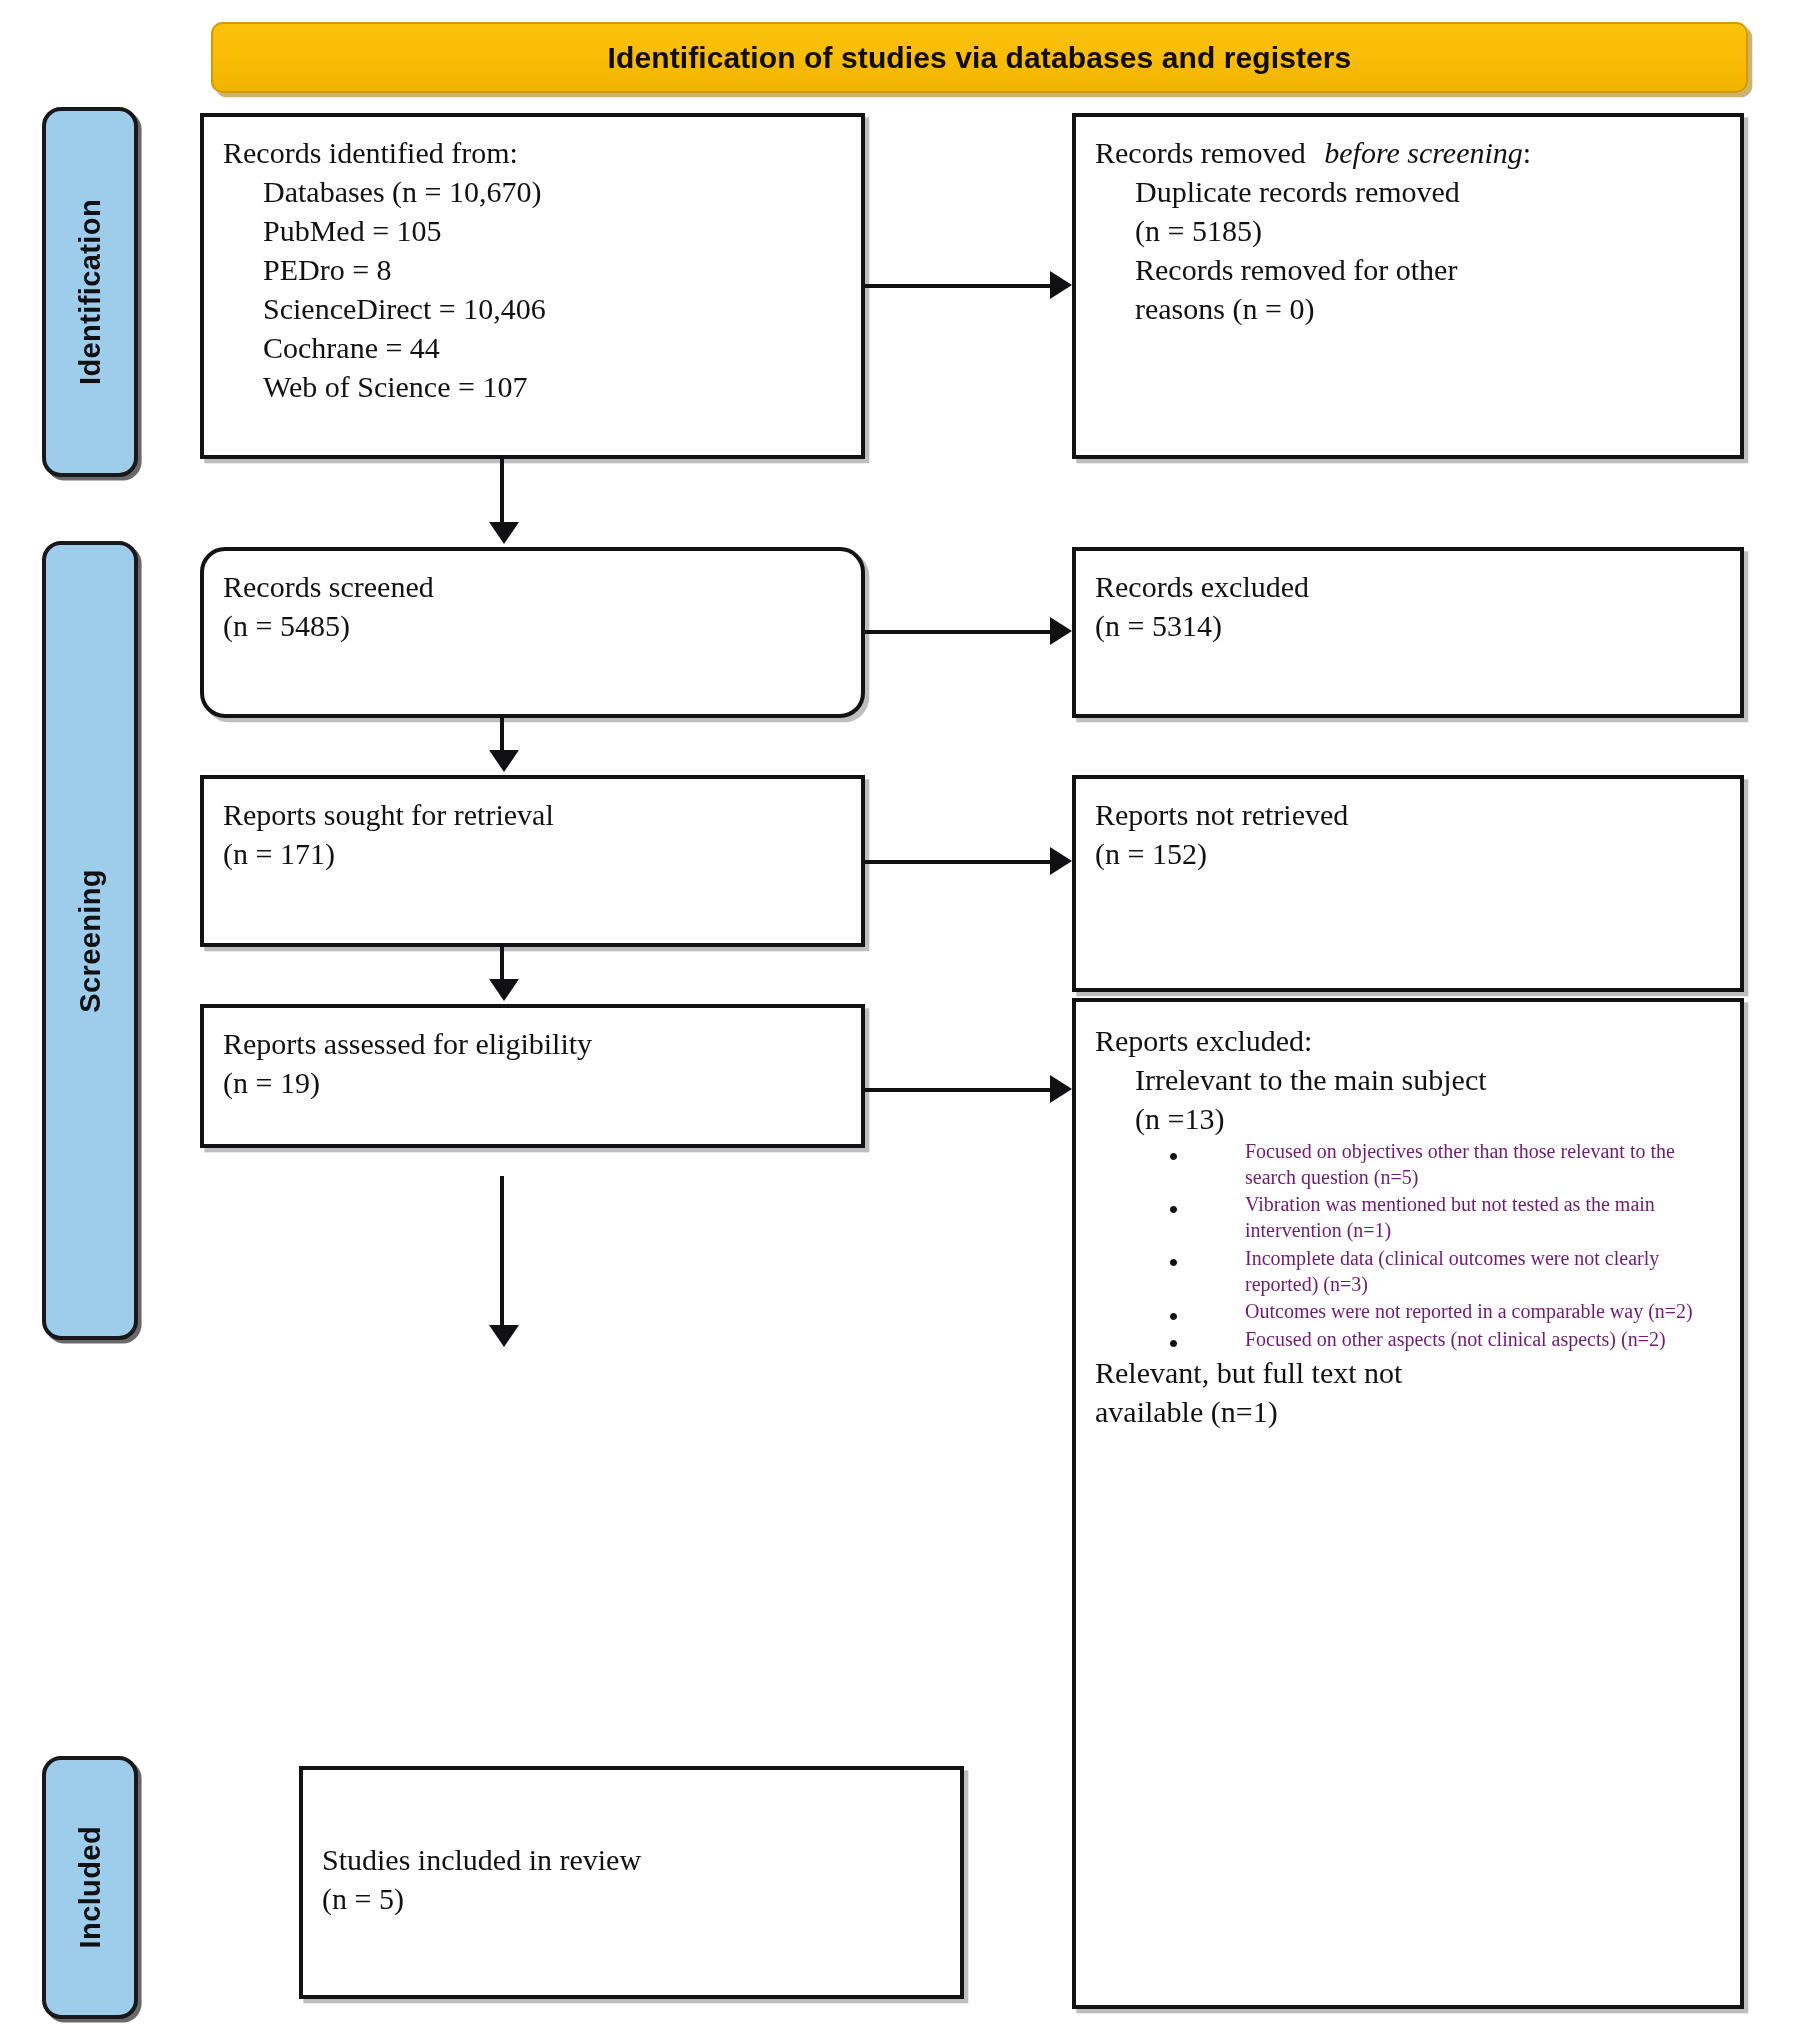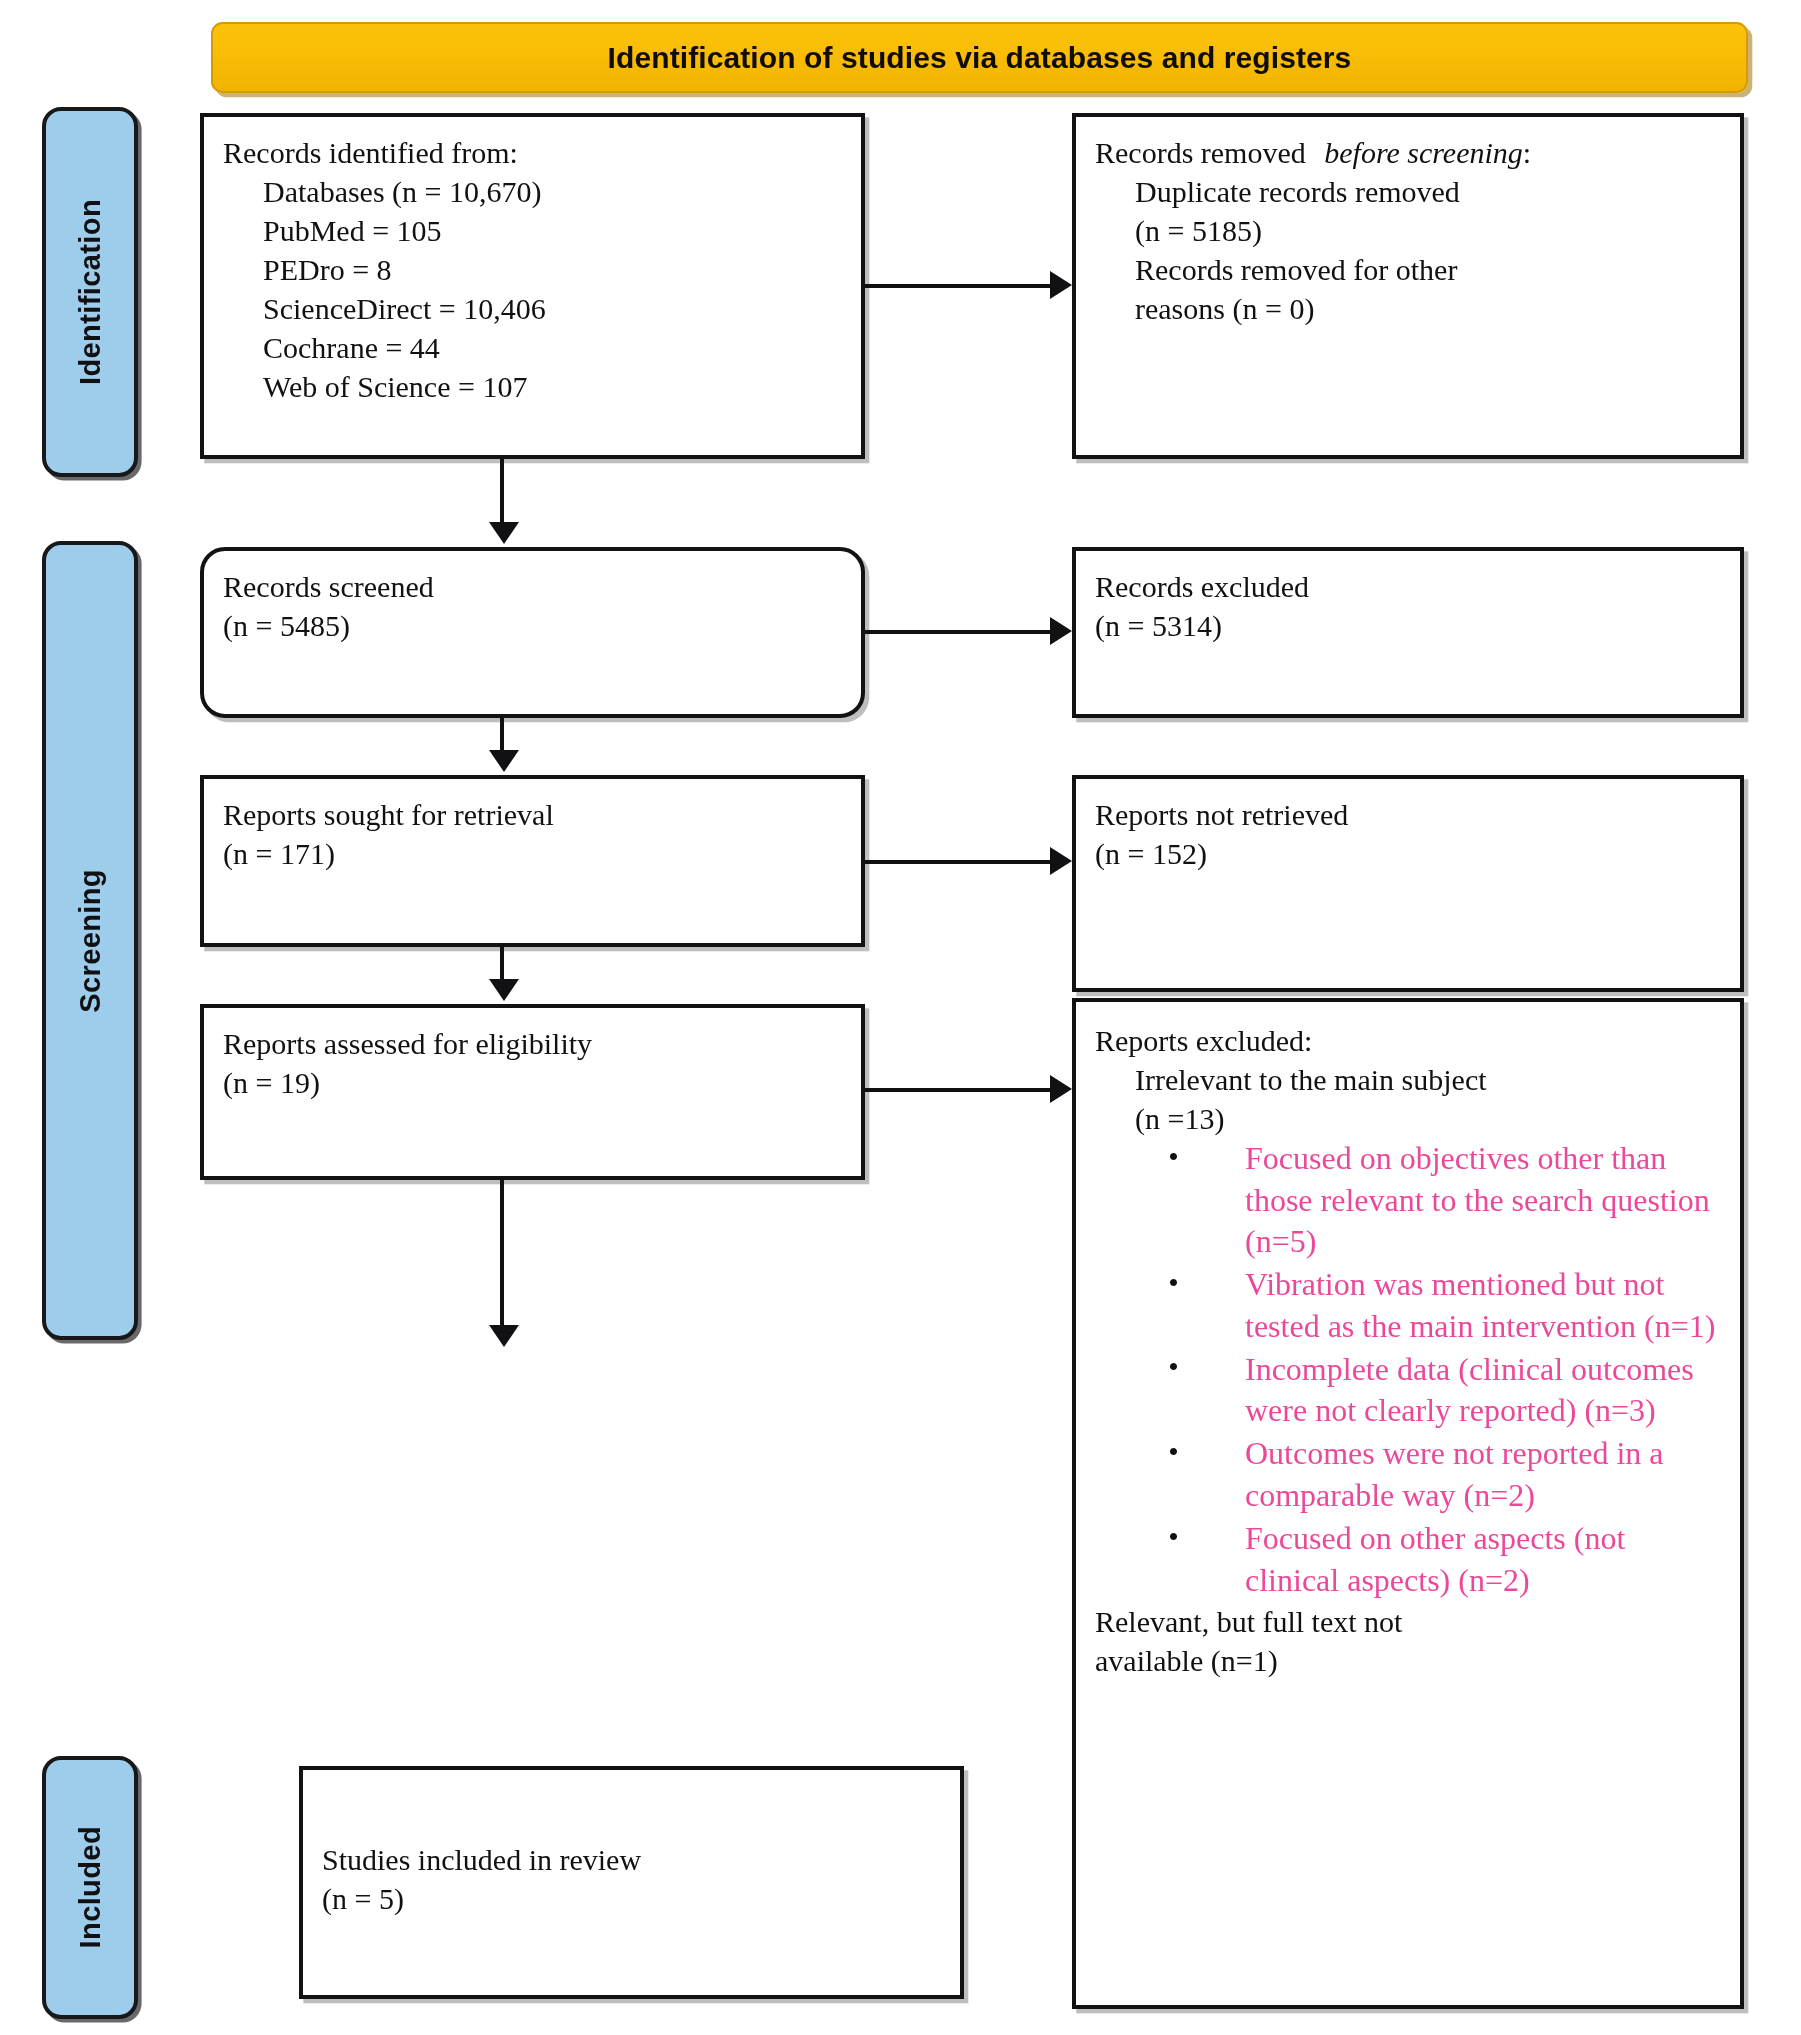--- a/index.html
+++ b/index.html
@@ -94,44 +94,44 @@
   .it { font-style: italic; margin-left: 11px; }
 
   
   .bullets {
     list-style: none;
     margin: 0;
     padding: 0 0 0 69px;
   }
   .bullets > li {
     position: relative;
-    font-size: 32px;
+    font-size: 20px;
     line-height: 1.30;
-    color: #ec4899;
+    color: #701a75;
     padding-left: 81px;
     margin: 0 0 1.4px 0;
   }
   .bullets > li::before {
     content: "\2022";
     position: absolute;
     left: 4.3px;
     top: -1.4px;
     font-size: 30px;
     line-height: 1.30;
     color: #111111;
   }
 
   
   #box-identified  { left: 200px;  top: 113px;  width: 665px;  height: 346px; }
   #box-removed     { left: 1072px; top: 113px;  width: 672px;  height: 346px; }
   #box-screened    { left: 200px;  top: 547px;  width: 665px;  height: 171px; border-radius: 25px; }
   #box-excluded    { left: 1072px; top: 547px;  width: 672px;  height: 171px; }
   #box-sought      { left: 200px;  top: 775px; width: 665px;  height: 172px; }
   #box-notretr     { left: 1072px; top: 775px; width: 672px;  height: 217px; }
-  #box-eligibility { left: 200px;  top: 1004px; width: 665px;  height: 176px; }
+  #box-eligibility { left: 200px;  top: 1004px; width: 665px;  height: 144px; }
   #box-repexcluded { left: 1072px; top: 998px; width: 672px;  height: 1011px; padding-top: 19px; }
   #box-included    { left: 263px;  top: 1766px; width: 665px;  height: 233px; margin-left: 36px; }
 
   
   .vline {
     position: absolute;
     width: 3.6px;
     background: #111113;
   }
   .hline {

